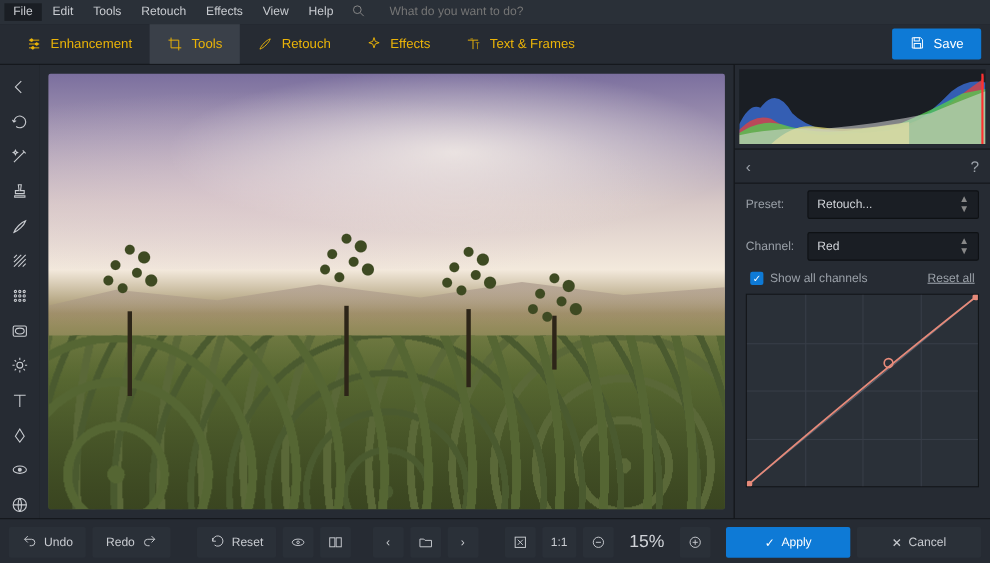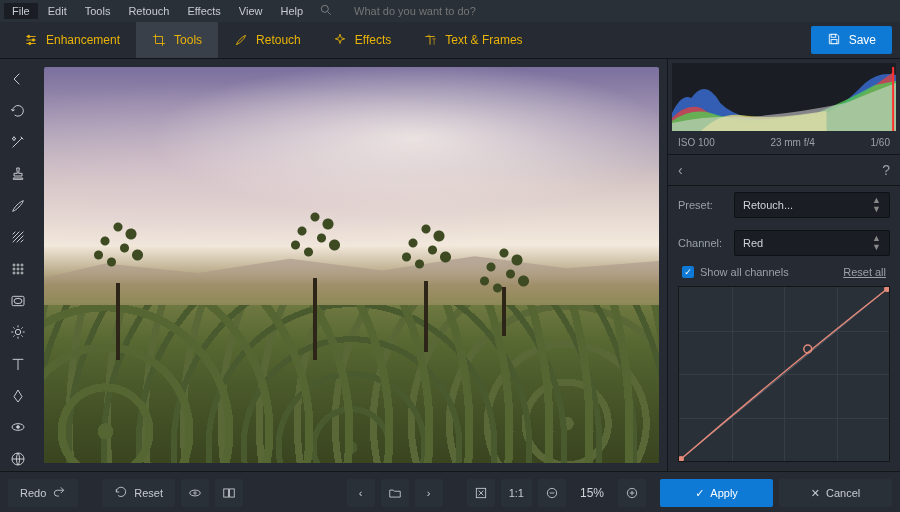--- a/index.html
+++ b/index.html
@@ -49,21 +49,21 @@
 .reset-link{font-size:11px;color:#9aa0a8;text-decoration:underline;cursor:pointer}
 .curve-box{margin:0 10px 8px;height:174px;background:#2a3038;border:1px solid #131619;position:relative}
 .curve-box .g{position:absolute;background:#373d47}
 .curve-box svg{position:absolute;inset:0;width:100%;height:100%}
 .statusbar{height:42px;background:#262b33;display:flex;align-items:center;padding:0 8px;gap:6px;border-top:1px solid #131619}
 .sbtn{display:flex;align-items:center;gap:6px;padding:0 12px;height:28px;background:#2a3038;border-radius:2px;font-size:11px;color:#c8cbd0;cursor:pointer}
 .sbtn.icon-only{padding:0;width:28px;justify-content:center}
 .sbtn.blue{background:#0e7ad6;color:#fff;flex:1;justify-content:center}
 .sbtn.dark{background:#2a3038;flex:1;justify-content:center}
 .zoom-group{display:flex;align-items:center;gap:4px}
-.zoom-val{padding:0 10px;font-size:12px}
+.zoom-val{padding:0 10px;font-size:16px}
 .status-right{width:232px;display:flex;gap:6px;padding-left:8px}
 .svg-ico{width:14px;height:14px;fill:none;stroke:currentColor;stroke-width:1.5}
 </style>
 </head>
 <body>
 
 <div class="menubar">
   <span class="mitem active">File</span>
   <span class="mitem">Edit</span>
   <span class="mitem">Tools</span>
@@ -233,25 +233,20 @@
     <div class="histo">
       <svg viewBox="0 0 232 68" preserveAspectRatio="none">
         <path fill="#3a6acc" opacity="0.85" d="M0 68 L0 50 Q10 30 20 35 Q35 15 50 40 Q60 50 80 55 L120 58 L160 52 Q180 40 200 20 Q215 8 232 12 L232 68 Z"></path>
         <path fill="#d94444" opacity="0.8" d="M0 68 L0 55 Q15 40 30 45 Q50 58 80 60 L140 56 Q170 48 200 30 Q220 15 228 10 L230 5 L232 68 Z"></path>
         <path fill="#52c852" opacity="0.8" d="M0 68 L0 58 Q20 45 40 50 Q70 60 110 55 L150 50 Q180 38 210 22 L232 18 L232 68 Z"></path>
         <path fill="#e8e065" opacity="0.75" d="M30 68 Q50 50 70 52 Q100 56 130 52 L160 48 L160 68 Z"></path>
         <path fill="#d8d8d8" opacity="0.55" d="M0 68 L0 60 Q40 52 80 54 Q130 50 180 40 Q210 28 232 20 L232 68 Z"></path>
         <rect x="228" y="4" width="2" height="64" fill="#ff3030"></rect>
       </svg>
     </div>
-    <div class="meta">
-      <span>ISO 100</span>
-      <span>23 mm f/4</span>
-      <span>1/60</span>
-    </div>
     <div class="panel-head">
       <span class="nav">‹</span>
       <span class="nav">?</span>
     </div>
     <div class="row">
       <span class="lbl">Preset:</span>
       <div class="sel">
           <span>Retouch...</span>
           <span class="chev">▲<br>▼</span>
         </div>
@@ -283,20 +278,26 @@
         <circle cx="2" cy="172" r="3" fill="#e68a7a"></circle>
         <circle cx="210" cy="2" r="3" fill="#e68a7a"></circle>
         <circle cx="130" cy="62" r="4" fill="none" stroke="#e68a7a" stroke-width="1.5"></circle>
       </svg>
     </div>
   </div>
 </div>
 
 <div class="statusbar">
   <div class="sbtn">
+      <span><svg class="svg-ico" viewBox="0 0 24 24">
+          <path d="M9 14l-5-5 5-5M4 9h11a5 5 0 0 1 0 10h-3"></path>
+        </svg></span>
+      <span>Undo</span>
+    </div>
+  <div class="sbtn">
       <span>Redo</span>
       <span><svg class="svg-ico" viewBox="0 0 24 24">
           <path d="M15 14l5-5-5-5M20 9H9a5 5 0 0 0 0 10h3"></path>
         </svg></span>
     </div>
   <div style="width:12px"></div>
   <div class="sbtn">
       <span><svg class="svg-ico" viewBox="0 0 24 24">
           <path d="M4 12a8 8 0 1 1 3 6M4 12V7M4 12h5"></path>
         </svg></span>

